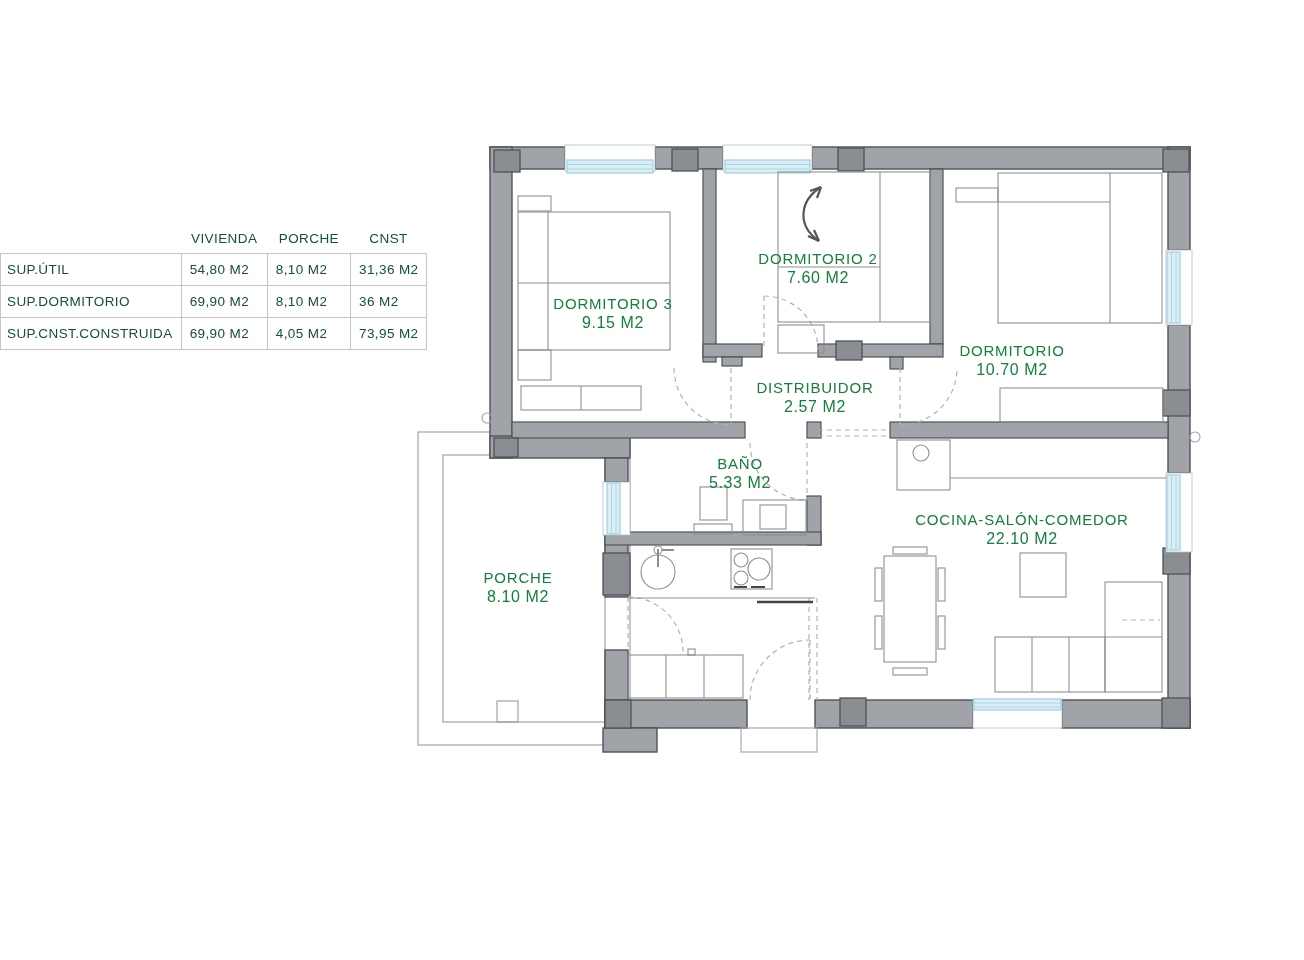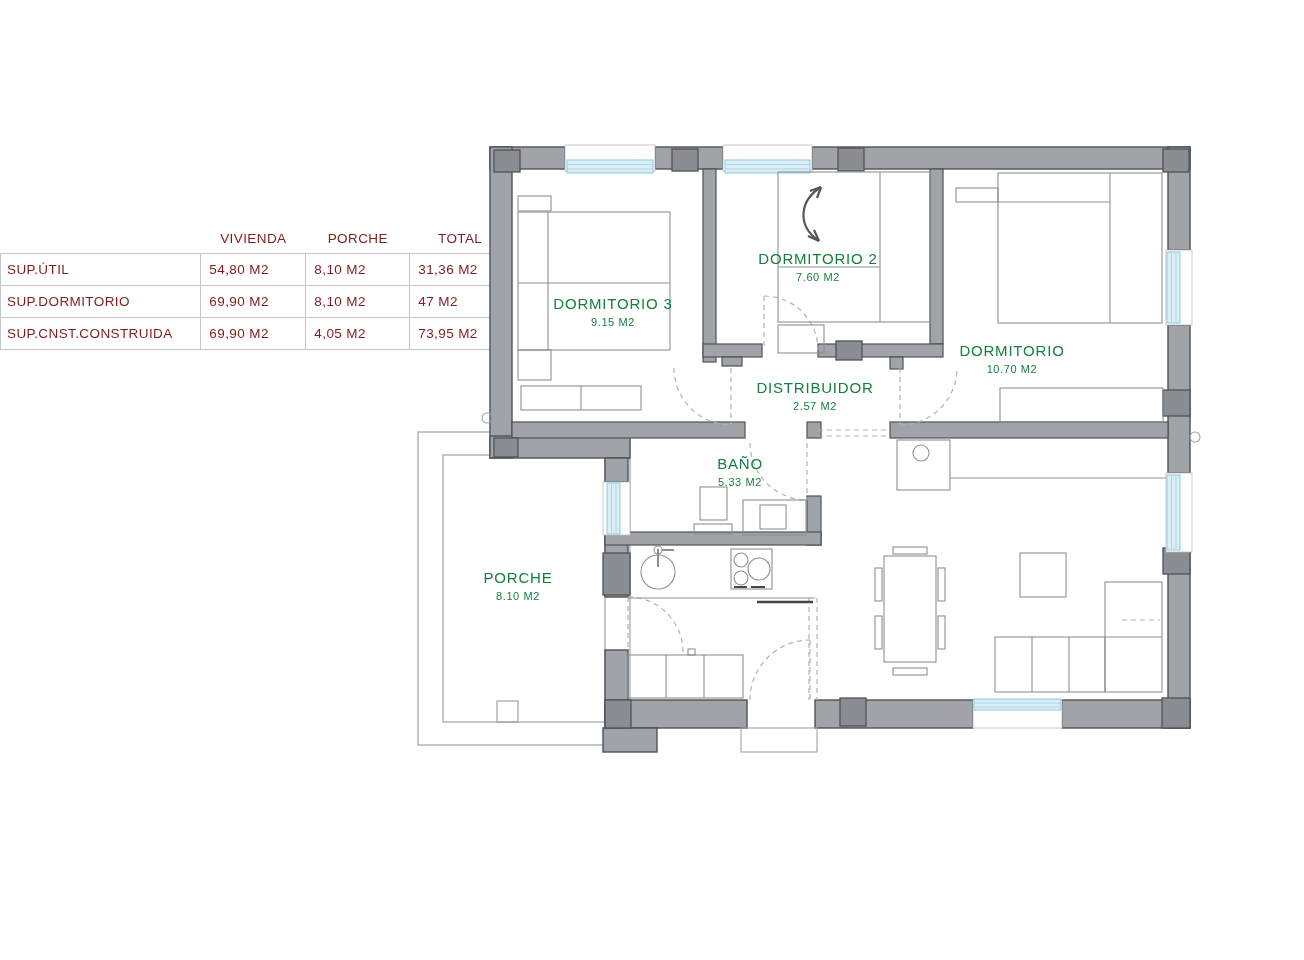--- a/index.html
+++ b/index.html
@@ -3,63 +3,63 @@
 <meta charset="utf-8">
 <style>
   html,body{margin:0;padding:0;background:#ffffff;}
   .canvas{
     position:relative;width:1304px;height:960px;background:#ffffff;overflow:hidden;
     font-family:"Liberation Sans",sans-serif;
   }
   svg{position:absolute;left:0;top:0;}
   
   .area-table{
-    position:absolute;left:0;top:224px;width:511px;
-    border-collapse:collapse;color:#7f1d1d;font-size:13.5px;letter-spacing:.4px;
+    position:absolute;left:0;top:224px;width:427px;
+    border-collapse:collapse;color:#14532d;font-size:13.5px;letter-spacing:.4px;
   }
   .area-table th{
     font-weight:normal;text-align:center;height:29px;border:none;padding:0;
   }
   .area-table td{
     border:1px solid #c3c6c9;height:31px;vertical-align:middle;padding:0 0 0 8px;
     background:transparent;
   }
   .area-table td.lbl{padding-left:6px;}
   .c0{width:178px}.c1{width:88px}.c2{width:87px}.c3{width:84px}
   
   .room-label{
     position:absolute;text-align:center;color:#15803d;font-size:15px;
     letter-spacing:.8px;line-height:19px;white-space:nowrap;
   }
-  .room-label .area{font-size:11px;letter-spacing:.6px;}
+  .room-label .area{font-size:16px;letter-spacing:.6px;}
 </style>
 </head>
 <body>
 
 <div class="canvas">
 
   <table class="area-table">
     <tbody>
         <tr>
       <th class="c0"></th>
       <th class="c1">VIVIENDA</th>
       <th class="c2">PORCHE</th>
-      <th class="c3">TOTAL</th>
+      <th class="c3">CNST</th>
     </tr>
     <tr>
       <td class="lbl c0">SUP.ÚTIL</td>
       <td class="c1">54,80 M2</td>
       <td class="c2">8,10 M2</td>
       <td class="c3">31,36 M2</td>
     </tr>
     <tr>
       <td class="lbl c0">SUP.DORMITORIO</td>
       <td class="c1">69,90 M2</td>
       <td class="c2">8,10 M2</td>
-      <td class="c3">47 M2</td>
+      <td class="c3">36 M2</td>
     </tr>
     <tr>
       <td class="lbl c0">SUP.CNST.CONSTRUIDA</td>
       <td class="c1">69,90 M2</td>
       <td class="c2">4,05 M2</td>
       <td class="c3">73,95 M2</td>
     </tr>
   </tbody>
     </table>
 
@@ -302,18 +302,22 @@
     <div class="area">10.70 M2</div>
   </div>
   <div class="room-label" style="left:735px;top:378px;width:160px">
     <div>DISTRIBUIDOR</div>
     <div class="area">2.57 M2</div>
   </div>
   <div class="room-label" style="left:660px;top:454px;width:160px">
     <div>BAÑO</div>
     <div class="area">5.33 M2</div>
   </div>
+  <div class="room-label" style="left:912px;top:510px;width:220px">
+    <div>COCINA-SALÓN-COMEDOR</div>
+    <div class="area">22.10 M2</div>
+  </div>
   <div class="room-label" style="left:438px;top:568px;width:160px">
     <div>PORCHE</div>
     <div class="area">8.10 M2</div>
   </div>
 
 </div>
 
 </body></html>

